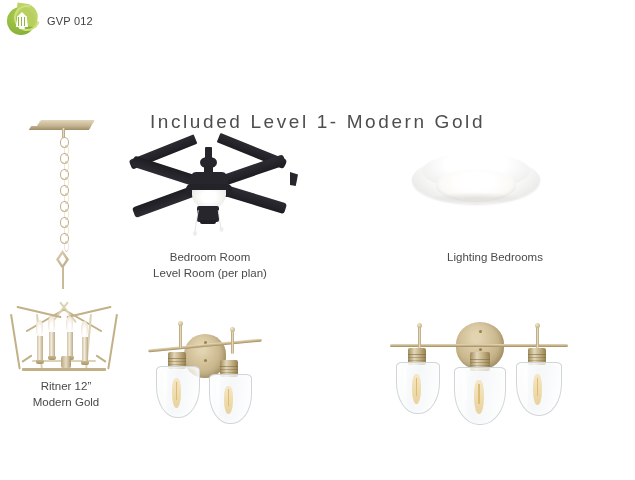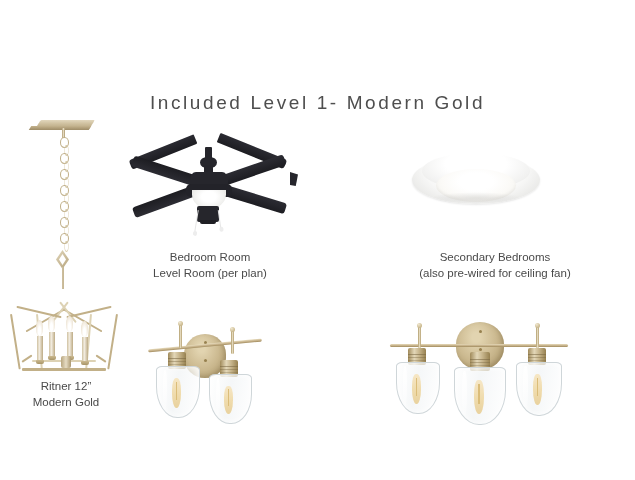--- a/index.html
+++ b/index.html
@@ -18,21 +18,21 @@
   .brand{position:absolute;left:6px;top:4px;display:flex;align-items:center;gap:7px;}
   .brand-logo{width:34px;height:34px;position:relative;}
   .brand-code{font-size:11px;color:#3f3f3f;letter-spacing:.2px;white-space:nowrap;}
 
   .title{
     position:absolute;left:0;right:0;top:30px;
     text-align:center;font-size:30px;font-weight:400;
     color:#2e2e2e;letter-spacing:.3px;
   }
   .subtitle{
-    position:absolute;left:0;right:0;top:92px;
+    position:absolute;left:0;right:0;top:111px;
     text-align:center;font-size:19px;font-weight:400;
     color:#4e4e4e;letter-spacing:2.6px;
   }
 
   
   .caption{position:absolute;text-align:center;font-size:11.5px;line-height:16px;color:#4a4a4a;}
   .cap-fan{left:100px;top:249px;width:220px;}
   .cap-flush{left:380px;top:249px;width:230px;}
   .cap-pendant{left:-4px;top:378px;width:140px;}
 
@@ -200,20 +200,35 @@
     clip-path:polygon(12% 0,88% 0,100% 100%,0 100%);}
   .lg-lamp .body i{position:absolute;top:1px;left:5px;width:1.1px;height:9px;background:#8fb93c;
     box-shadow:-3px 0 0 #8fb93c,3px 0 0 #8fb93c;}
   .lg-lamp .base{position:absolute;left:3px;top:14.5px;width:6px;height:2.5px;background:#ffffff;border-radius:1px;}
 </style>
 </head>
 <body>
 
 <div class="page">
 
+  <div class="brand">
+    <div class="brand-logo">
+      <div class="lg-circ"></div>
+      <div class="lg-leaf"></div>
+      <div class="lg-ring"></div>
+      <div class="lg-lamp">
+        <div class="top"></div>
+        <div class="body">
+            <i></i>
+          </div>
+        <div class="base"></div>
+      </div>
+    </div>
+    <div class="brand-code">GVP 012</div>
+  </div>
 
   <div class="subtitle">Included Level 1- Modern Gold</div>
 
   <div class="fig" id="pendant">
     <div class="pd-canopy"></div>
     <div class="pd-canopy-edge"></div>
     <div class="pd-stem"></div>
     <div class="pd-chain">
       <i style="top:0px"></i>
         <i style="top:8px"></i>
@@ -308,22 +323,21 @@
   </div>
 
   <div class="fig" id="flush">
     <div class="fl-outer"></div>
     <div class="fl-rim"></div>
     <div class="fl-lens"></div>
     <div class="fl-shadow"></div>
   </div>
 
   <div class="caption cap-flush">
-    <div>Secondary Bedrooms</div>
-    <div>(also pre-wired for ceiling fan)</div>
+    <div>Lighting Bedrooms</div>
   </div>
 
   <div class="fig van" id="vanity2">
     <div class="v-back" style="left:38px;top:18px;width:42px;height:44px;"></div>
     <div class="v-arm" style="left:2px;top:28px;width:114px;transform:rotate(-5.5deg);"></div>
     <div class="v-riser" style="left:33px;top:8px;height:24px;"></div>
     <div class="v-cap" style="left:32px;top:5px;"></div>
     <div class="v-riser" style="left:85px;top:14px;height:24px;"></div>
     <div class="v-cap" style="left:84px;top:11px;"></div>
     <div class="v-socket" style="left:22px;top:36px;width:18px;height:17px;">

